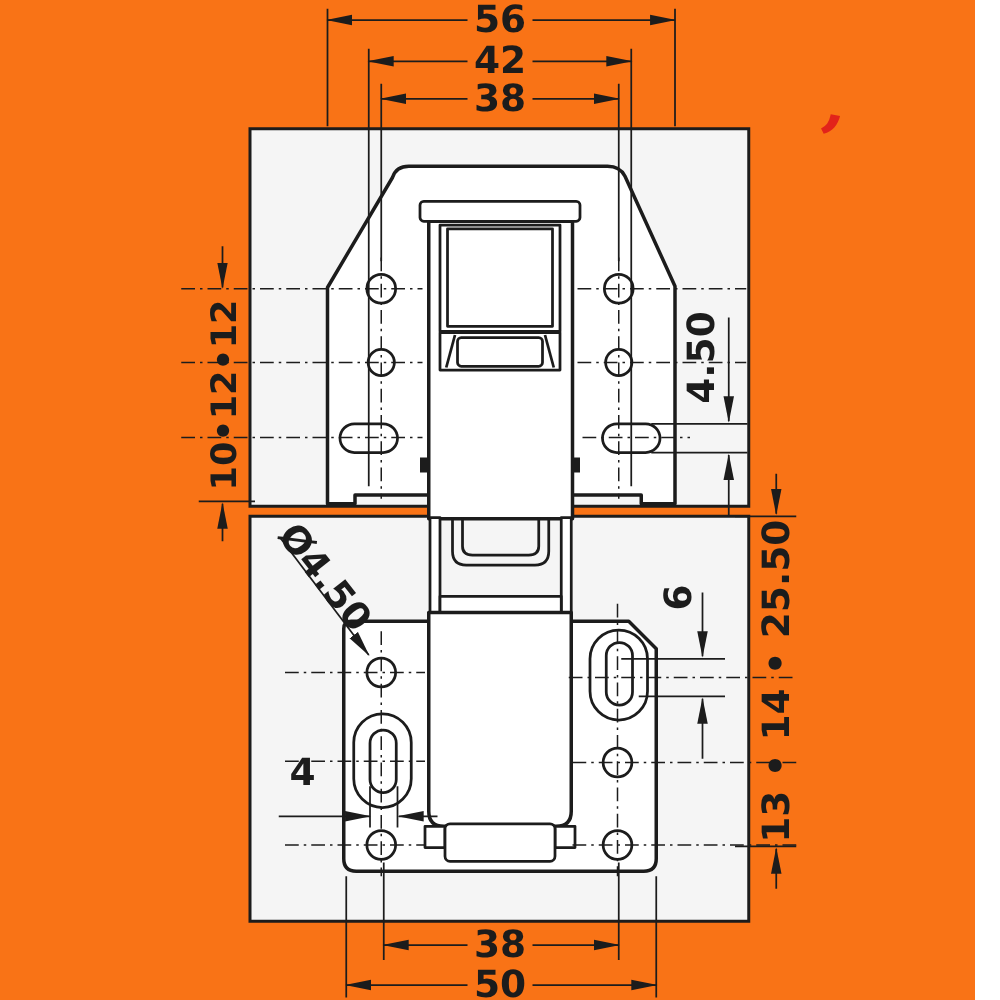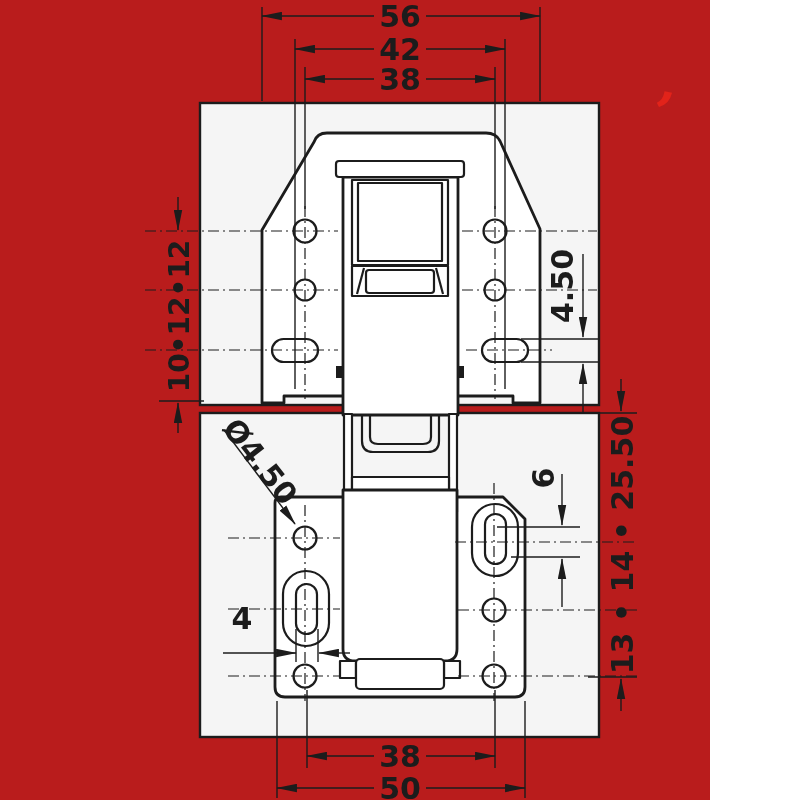--- a/index.html
+++ b/index.html
@@ -1,16 +1,16 @@
 <!DOCTYPE html>
 <html><head>
 <meta charset="utf-8">
 <style>
   html,body{margin:0;padding:0;background:#ffffff;}
-  #stage{position:relative;width:710px;height:800px;background:#b91c1c;overflow:hidden;
+  #stage{position:relative;width:780px;height:800px;background:#f97316;overflow:hidden;
          font-family:"DejaVu Sans", sans-serif;}
   svg{position:absolute;left:0;top:0;}
   .panel{fill:#f5f5f5;stroke:#1c1c1c;stroke-width:2.4;}
   .part{fill:#ffffff;stroke:#1c1c1c;stroke-width:2.8;stroke-linejoin:round;}
   .part2{fill:#ffffff;stroke:#1c1c1c;stroke-width:2.2;stroke-linejoin:round;}
   .hole{fill:#ffffff;stroke:#1c1c1c;stroke-width:2.2;}
   .ln{fill:none;stroke:#1c1c1c;stroke-width:2.2;}
   .dim{fill:none;stroke:#1c1c1c;stroke-width:1.4;}
   .cl{fill:none;stroke:#1c1c1c;stroke-width:1.2;stroke-dasharray:11 4 2 4;}
   .dtx{font-family:"DejaVu Sans", sans-serif;font-weight:bold;font-size:30px;fill:#1c1c1c;}

